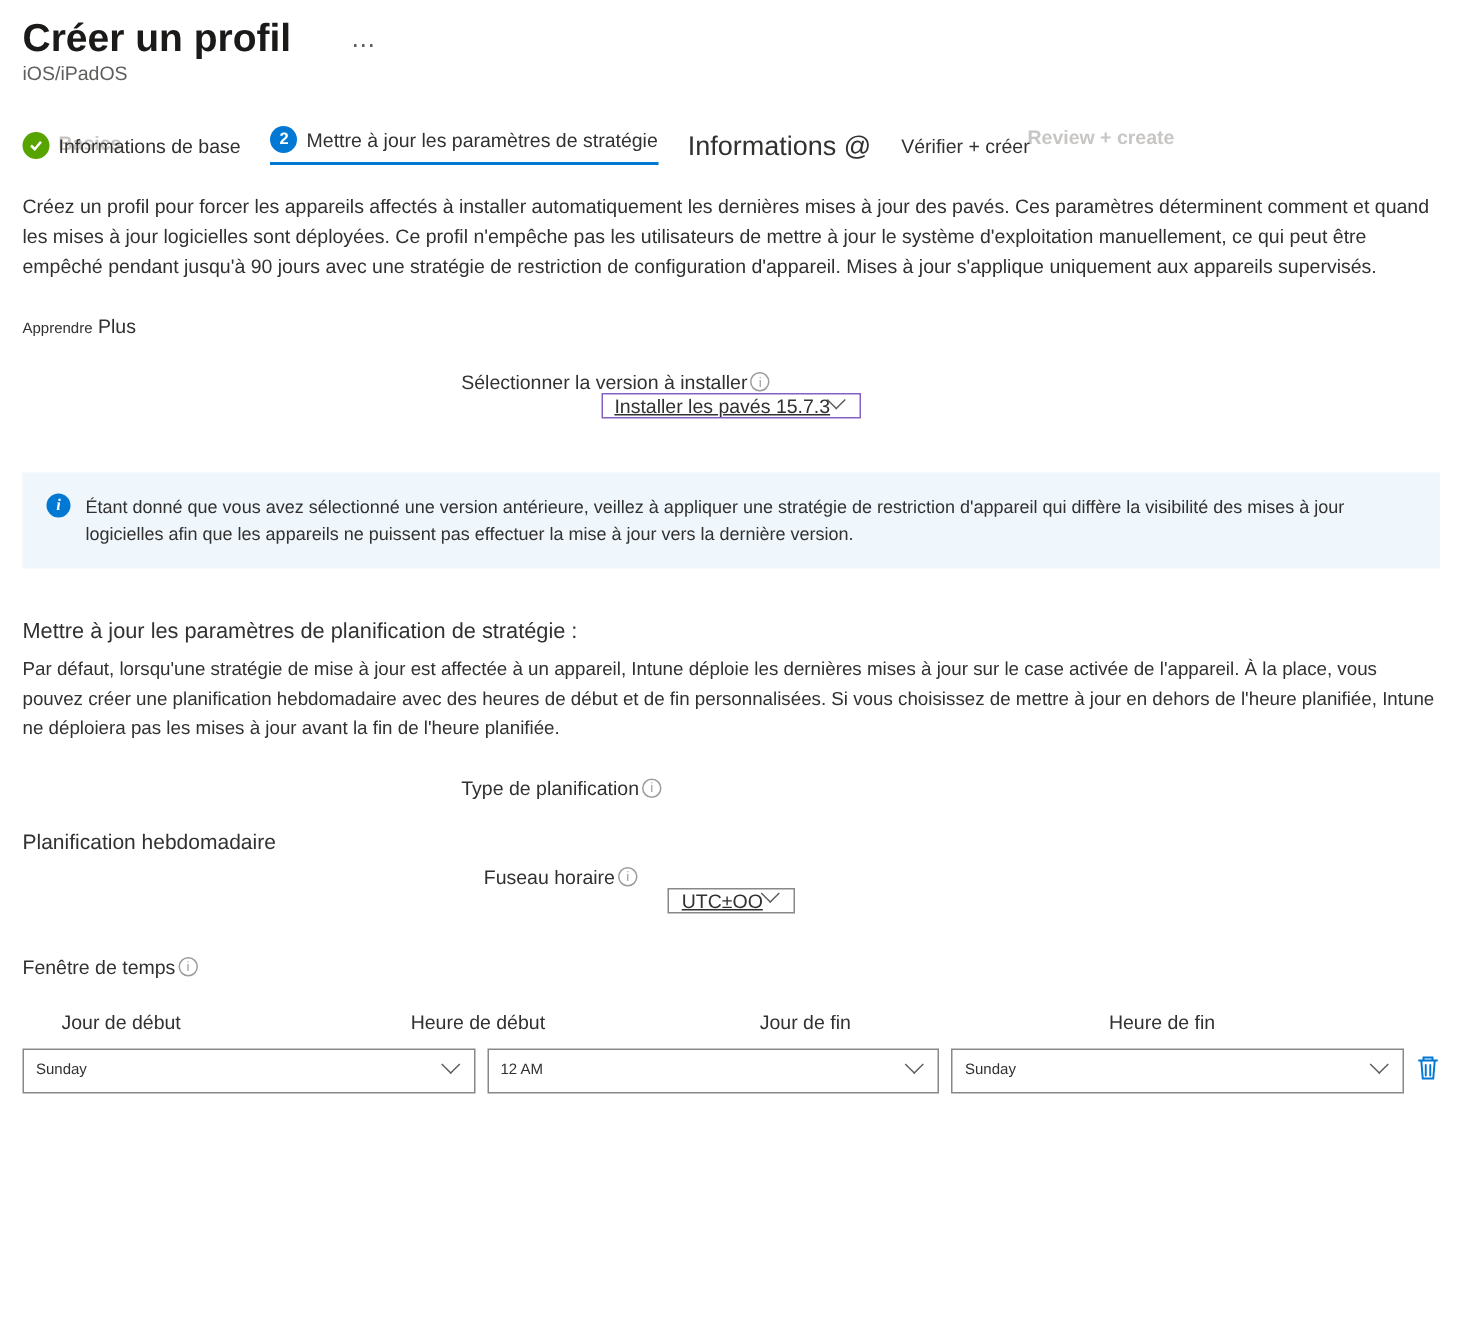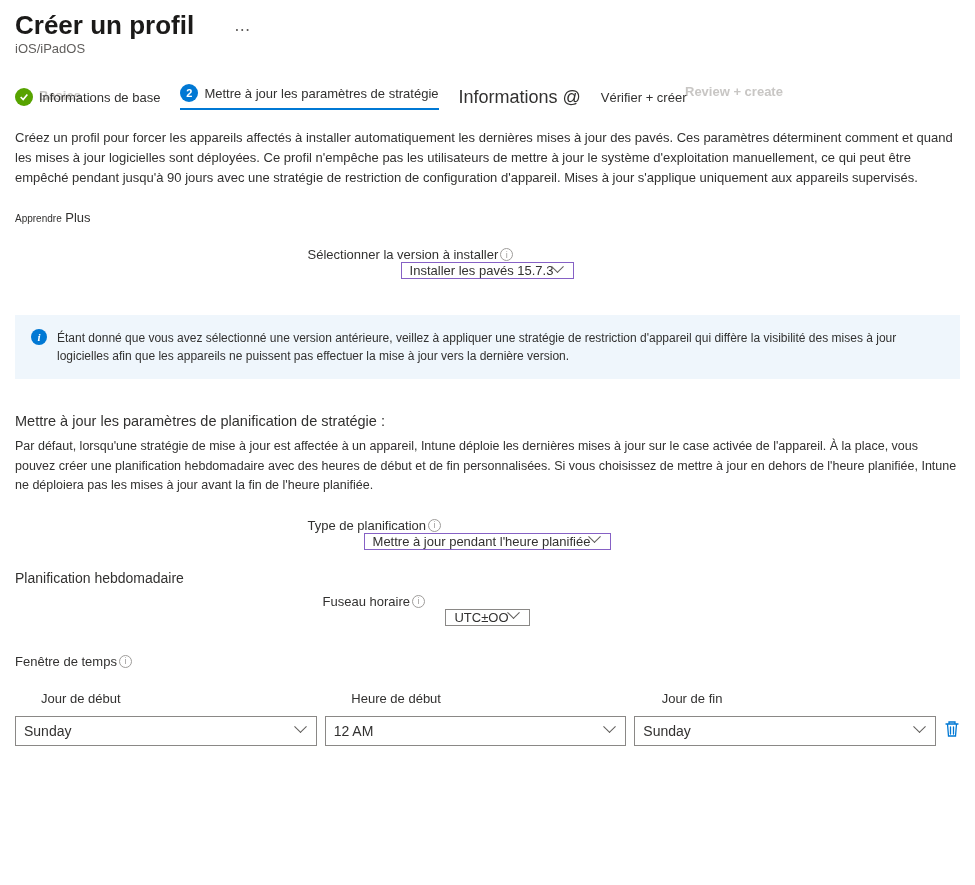--- a/index.html
+++ b/index.html
@@ -38,20 +38,21 @@
   .select-box {
     flex: 1;
     border: 1px solid #8661c5;
     height: 20px;
     display: flex; align-items:center; justify-content:space-between;
     padding: 0 8px;
     font-size: 13px;
     color: #323130;
     background:#fff;
     cursor:pointer;
+    text-decoration:underline;
   }
   .select-box.gray { border-color:#8a8886; }
   .chev-down { width:12px; height:12px; }
   .chev-down::before { content:""; display:block; width:8px; height:8px; border-right:1.5px solid #605e5c; border-bottom:1.5px solid #605e5c; transform: rotate(45deg) translate(-2px,-2px);}
 
   .info-banner {
     margin-top: 36px;
     background: #eff6fc;
     padding: 14px 16px;
     display:flex; gap:10px; align-items:flex-start;
@@ -69,21 +70,21 @@
   .section-desc { font-size: 12.5px; margin-top: 8px; line-height:1.55; color:#323130;}
 
   .sub-label { font-size: 14px; margin-top: 20px; }
 
   .tw-label-row { margin-top:28px; font-size:13px; display:flex; align-items:center; gap:2px; }
 
   .time-headers { display:flex; margin-top: 22px; font-size:13px; font-weight:400; }
   .time-headers > div { flex:1; padding-left: 12px;}
   .time-headers > div:first-child { padding-left:26px; }
   .time-row { display:flex; gap:8px; margin-top:10px; align-items:center; }
-  .time-row .sel { flex:1; border:1px solid #8a8886; height:30px; display:flex; align-items:center; justify-content:space-between; padding:0 8px; font-size:14px; cursor:pointer; background:#fff;}
+  .time-row .sel { flex:1; border:1px solid #8a8886; height:30px; display:flex; align-items:center; justify-content:space-between; padding:0 8px; font-size:10px; cursor:pointer; background:#fff;}
   .time-row .sel.active { border:2px solid #0078d4; height:30px; }
   .trash { width:16px; cursor:pointer; color:#0078d4; }
   .trash svg { width:16px; height:18px; }
 </style>
 </head>
 <body>
 
 <div class="header-row">
   <div>
     <div class="page-title">Créer un profil</div>
@@ -138,24 +139,20 @@
 </div>
 
 <div class="section-heading">Mettre à jour les paramètres de planification de stratégie :</div>
 <p class="section-desc">Par défaut, lorsqu'une stratégie de mise à jour est affectée à un appareil, Intune déploie les dernières mises à jour sur le case activée de l'appareil. À la place, vous pouvez créer une planification hebdomadaire avec des heures de début et de fin personnalisées. Si vous choisissez de mettre à jour en dehors de l'heure planifiée, Intune ne déploiera pas les mises à jour avant la fin de l'heure planifiée.</p>
 
 <div class="form-row">
   <div class="form-label">
     <span>Type de planification</span>
     <span class="info-circle">i</span>
   </div>
-  <div class="select-box">
-    <span>Mettre à jour pendant l'heure planifiée</span>
-    <span class="chev-down"></span>
-  </div>
 </div>
 
 <div class="sub-label">Planification hebdomadaire</div>
 
 <div class="form-row" style="margin-top:8px;">
   <div class="form-label" style="width:330px;">
     <span>Fuseau horaire</span>
     <span class="info-circle">i</span>
   </div>
   <div class="select-box gray">
@@ -166,20 +163,21 @@
 
 <div class="tw-label-row">
   <span>Fenêtre de temps</span>
   <span class="info-circle">i</span>
 </div>
 
 <div class="time-headers">
   <div>Jour de début</div>
   <div>Heure de début</div>
   <div>Jour de fin</div>
+  <div>Heure de fin</div>
 </div>
 
 <div class="time-row">
   <div class="sel">
     <span>Sunday</span>
     <span class="chev-down"></span>
   </div>
   <div class="sel">
     <span>12 AM</span>
     <span class="chev-down"></span>

